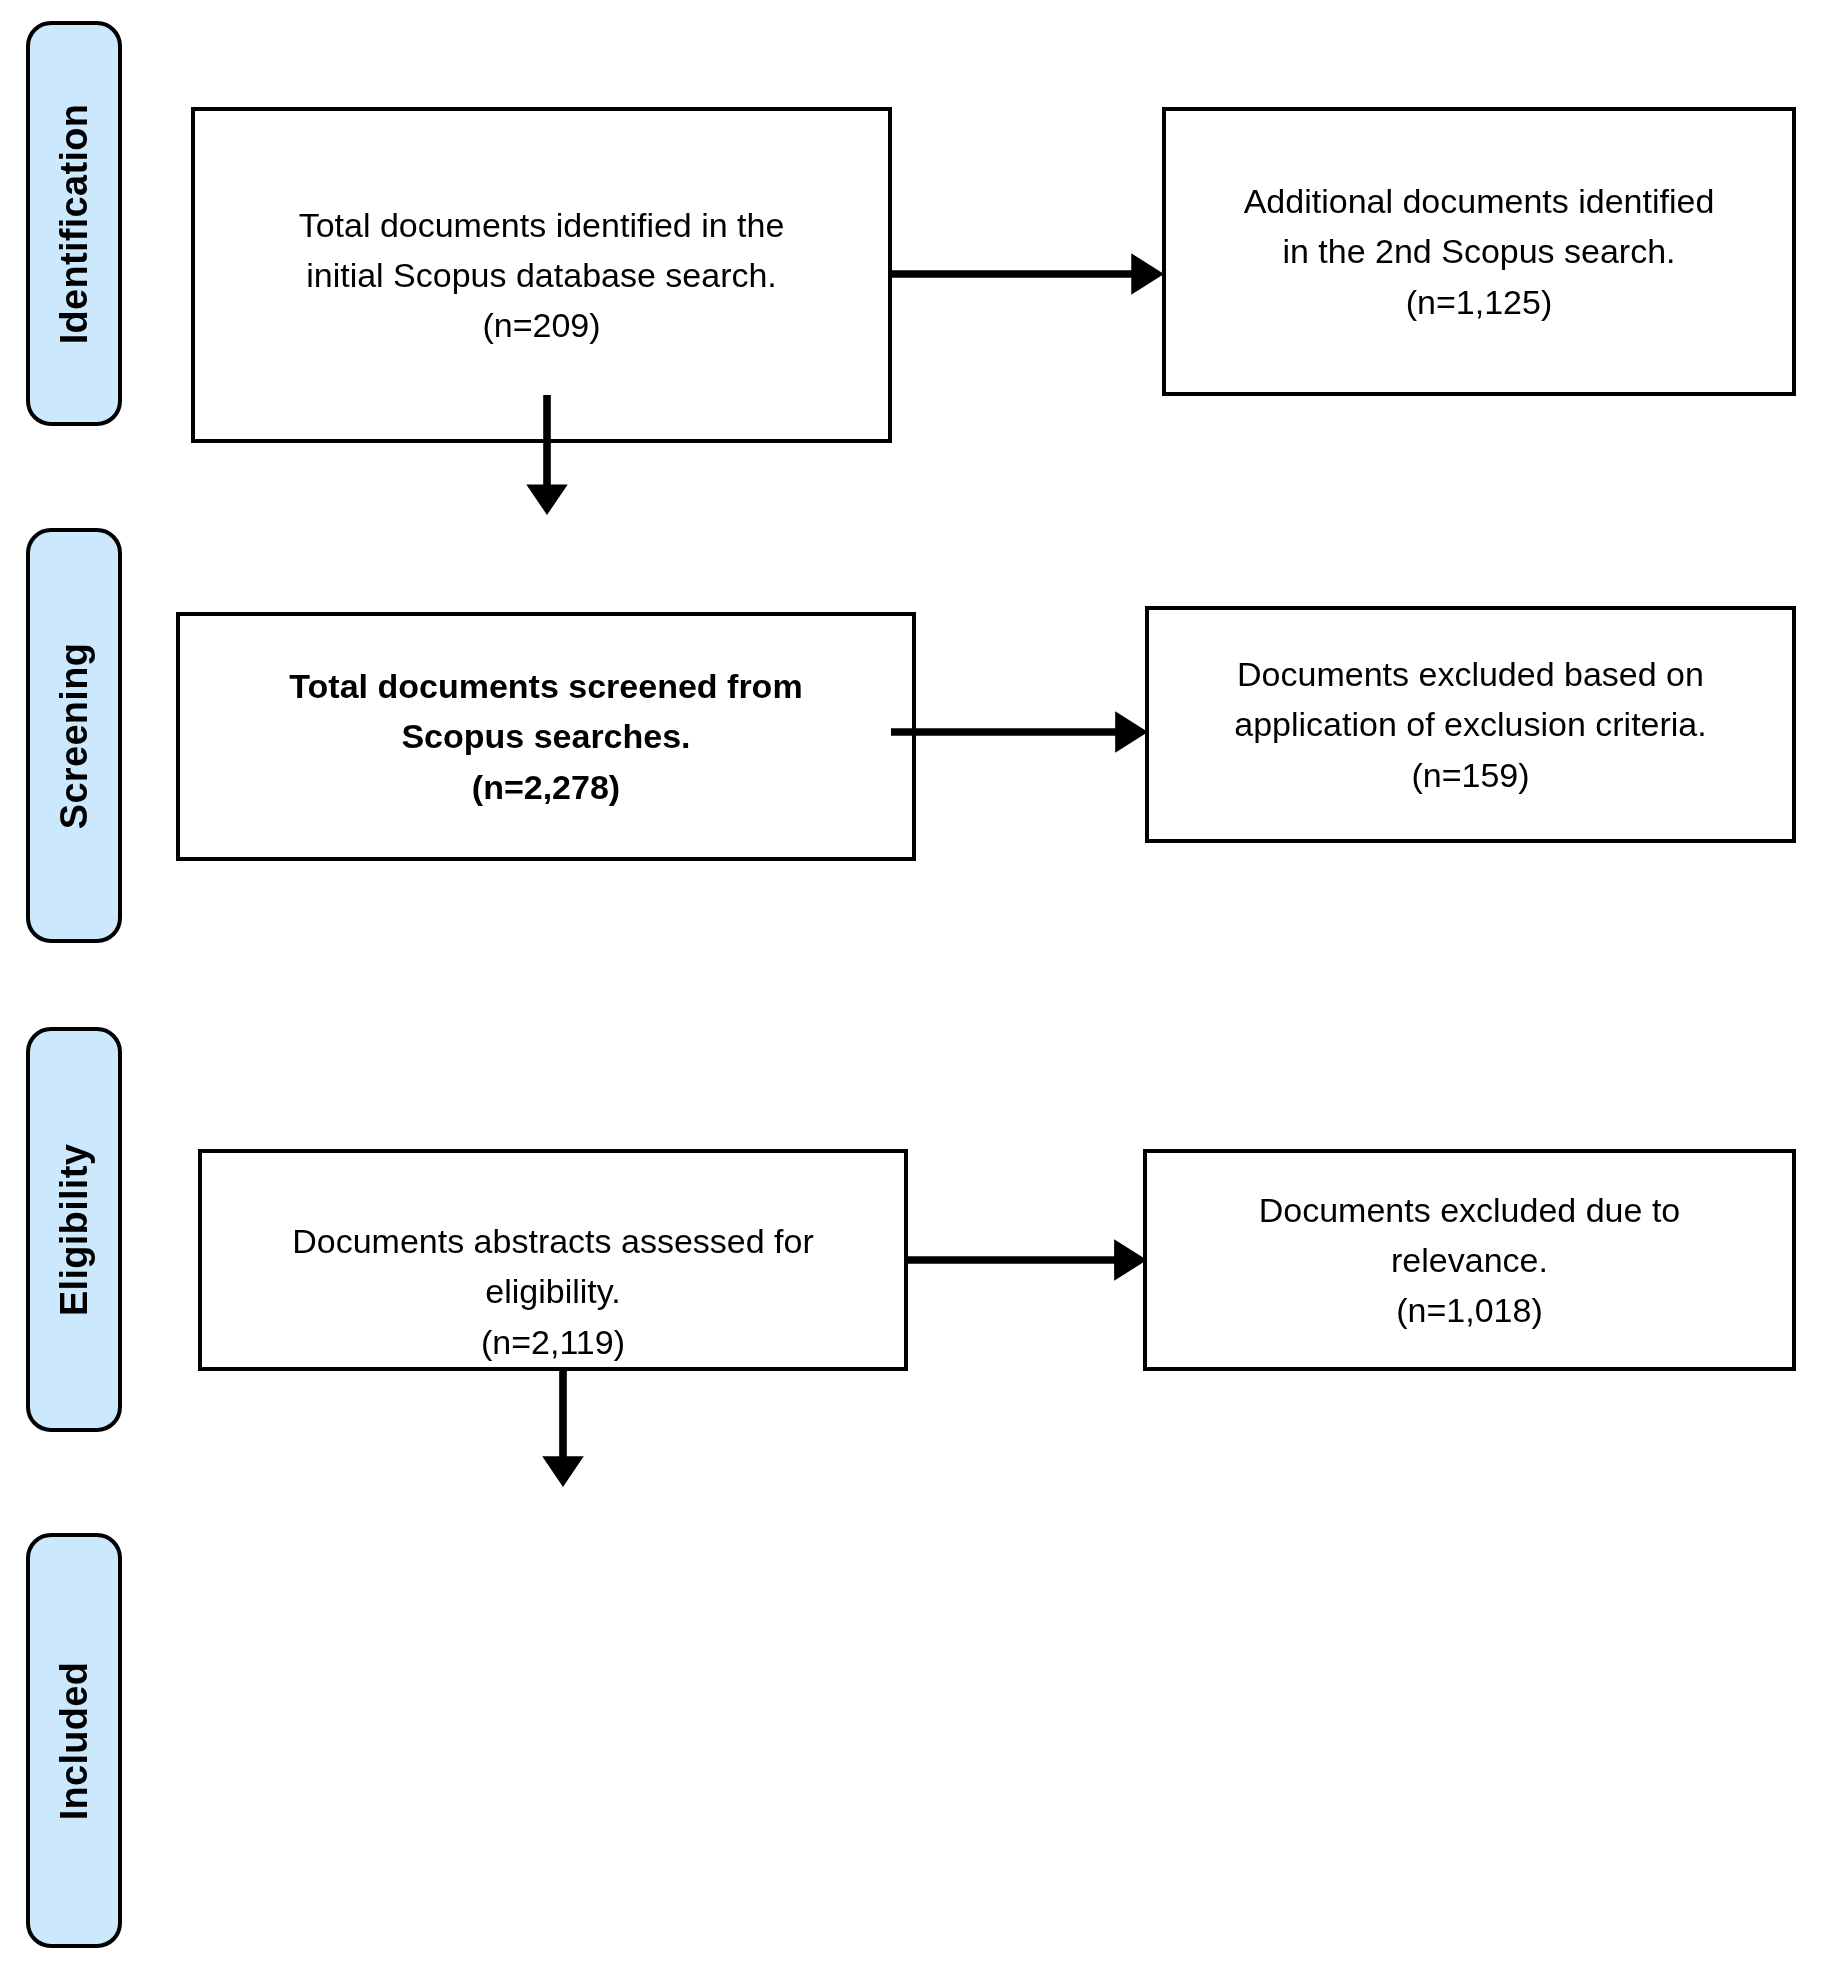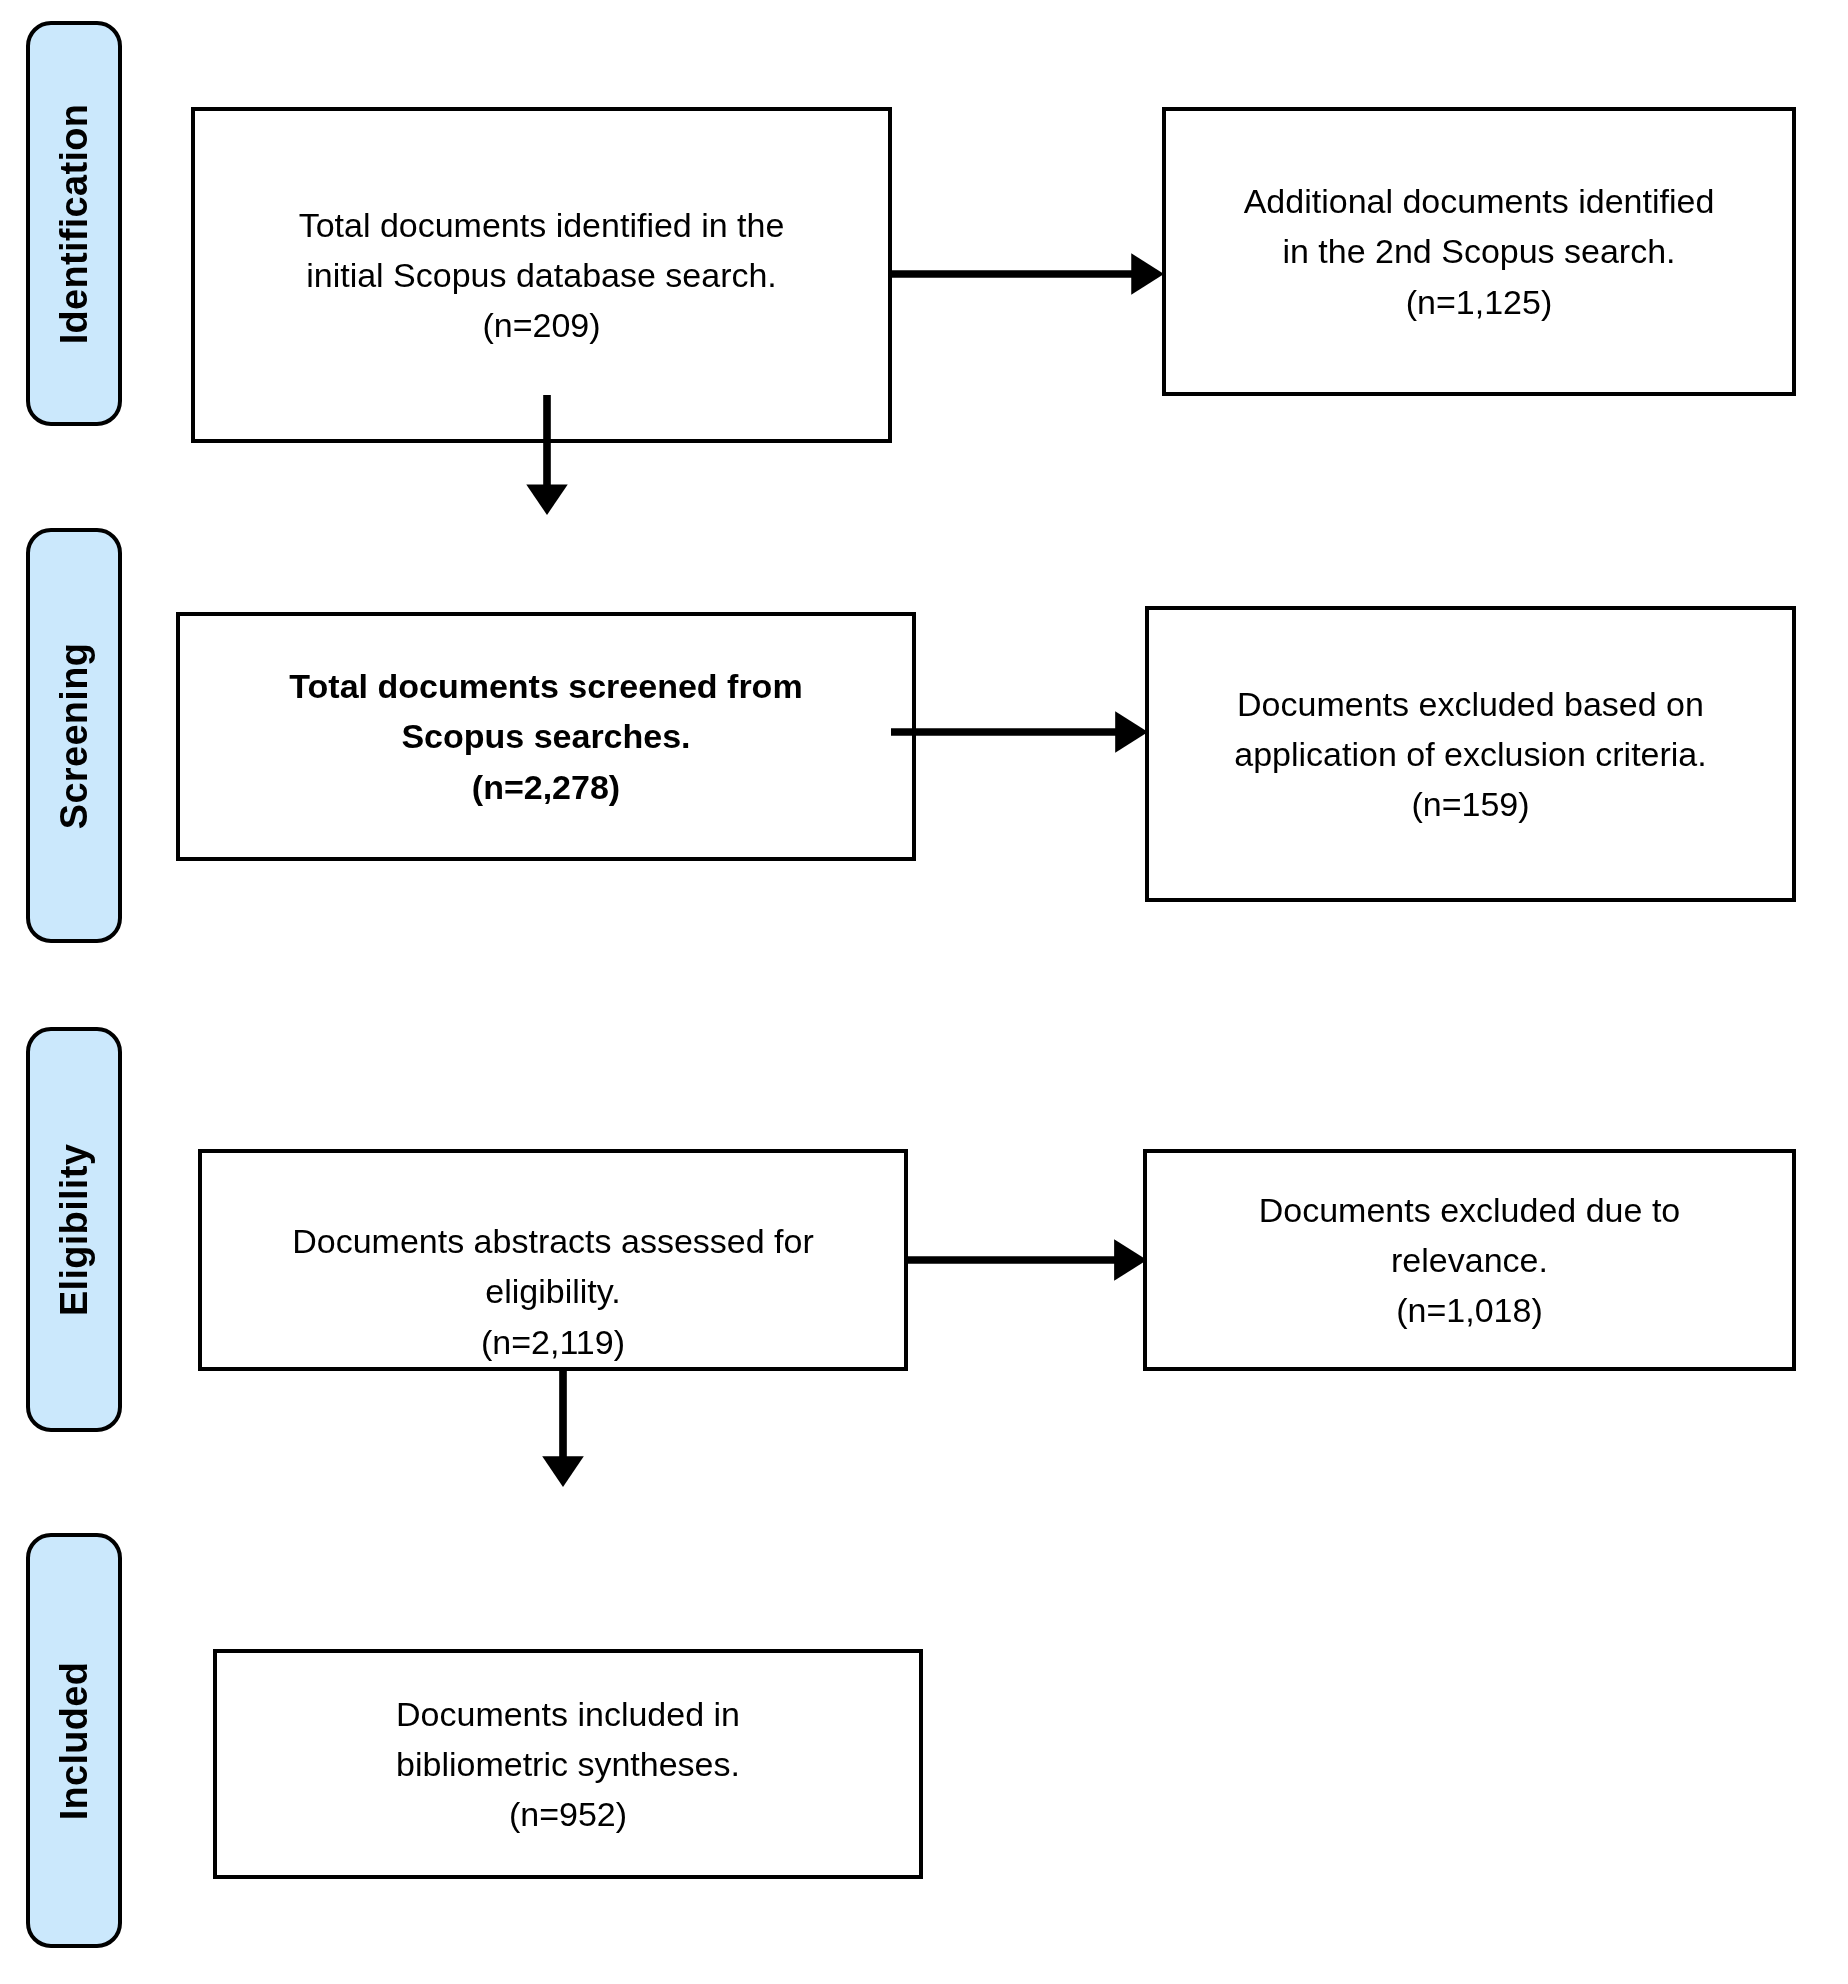--- a/index.html
+++ b/index.html
@@ -116,21 +116,21 @@
       <polygon points="22,164 98,164 60,220" fill="#000000"></polygon>
     </svg>
   </div>
 
   <div class="flow-box" style="left:176px; top:612px; width:740px; height:249px;font-weight:bold;">
     <span class="flow-box-text">Total documents screened from
 Scopus searches.
 (n=2,278)</span>
   </div>
 
-  <div class="flow-box" style="left:1145px; top:606px; width:651px; height:296px;">
+  <div class="flow-box" style="left:1145px; top:606px; width:651px; height:237px;">
     <span class="flow-box-text">Documents excluded based on
 application of exclusion criteria.
 (n=159)</span>
   </div>
 
   <div class="connector" style="left:891px; top:699px; width:257px; height:66px;">
     <svg width="257" height="66" viewBox="0 0 470 120">
       <line x1="0" y1="60" x2="418" y2="60" stroke="#000000" stroke-width="14"></line>
       <polygon points="410,22 470,60 410,98" fill="#000000"></polygon>
     </svg>
@@ -155,20 +155,15 @@
     </svg>
   </div>
 
   <div class="connector" style="left:530px; top:1371px; width:66px; height:116px;">
     <svg width="66" height="116" viewBox="0 0 120 212">
       <line x1="60" y1="0" x2="60" y2="164" stroke="#000000" stroke-width="14"></line>
       <polygon points="22,156 98,156 60,212" fill="#000000"></polygon>
     </svg>
   </div>
 
-  <div class="flow-box" style="left:213px; top:1649px; width:710px; height:230px;">
-    <span class="flow-box-text">Documents included in
-bibliometric syntheses.
-(n=952)</span>
-  </div>
 
 </div>
 
 
 </body></html>

